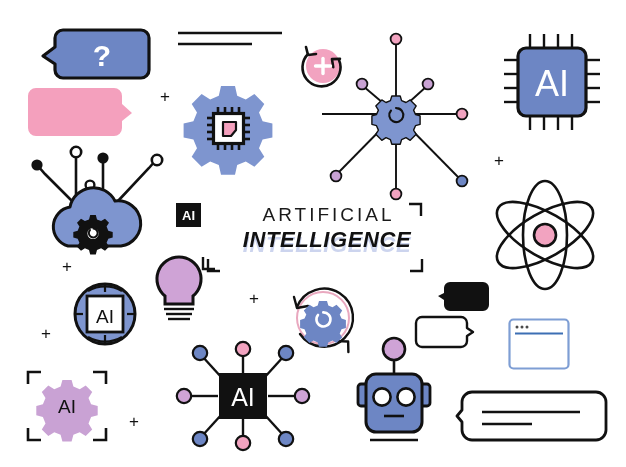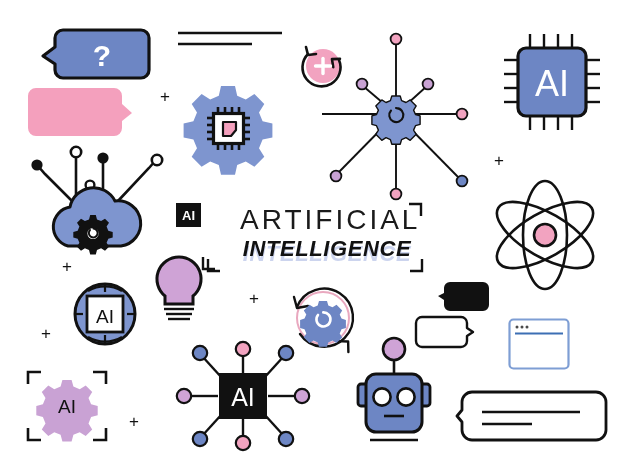--- a/index.html
+++ b/index.html
@@ -30,21 +30,21 @@
   }
   .title-wrap {
     position: absolute;
     left: 237px;
     top: 205px;
     width: 180px;
     text-align: center;
   }
   .title-thin {
     font-family: "Liberation Sans", sans-serif;
-    font-size: 28px;
+    font-size: 19px;
     letter-spacing: 3.0px;
     color: #1a1a1a;
     font-weight: 300;
     line-height: 1.05;
     white-space: nowrap;
     margin-left: 3px;
   }
   .title-bold-holder {
     position: relative;
     height: 28px;

